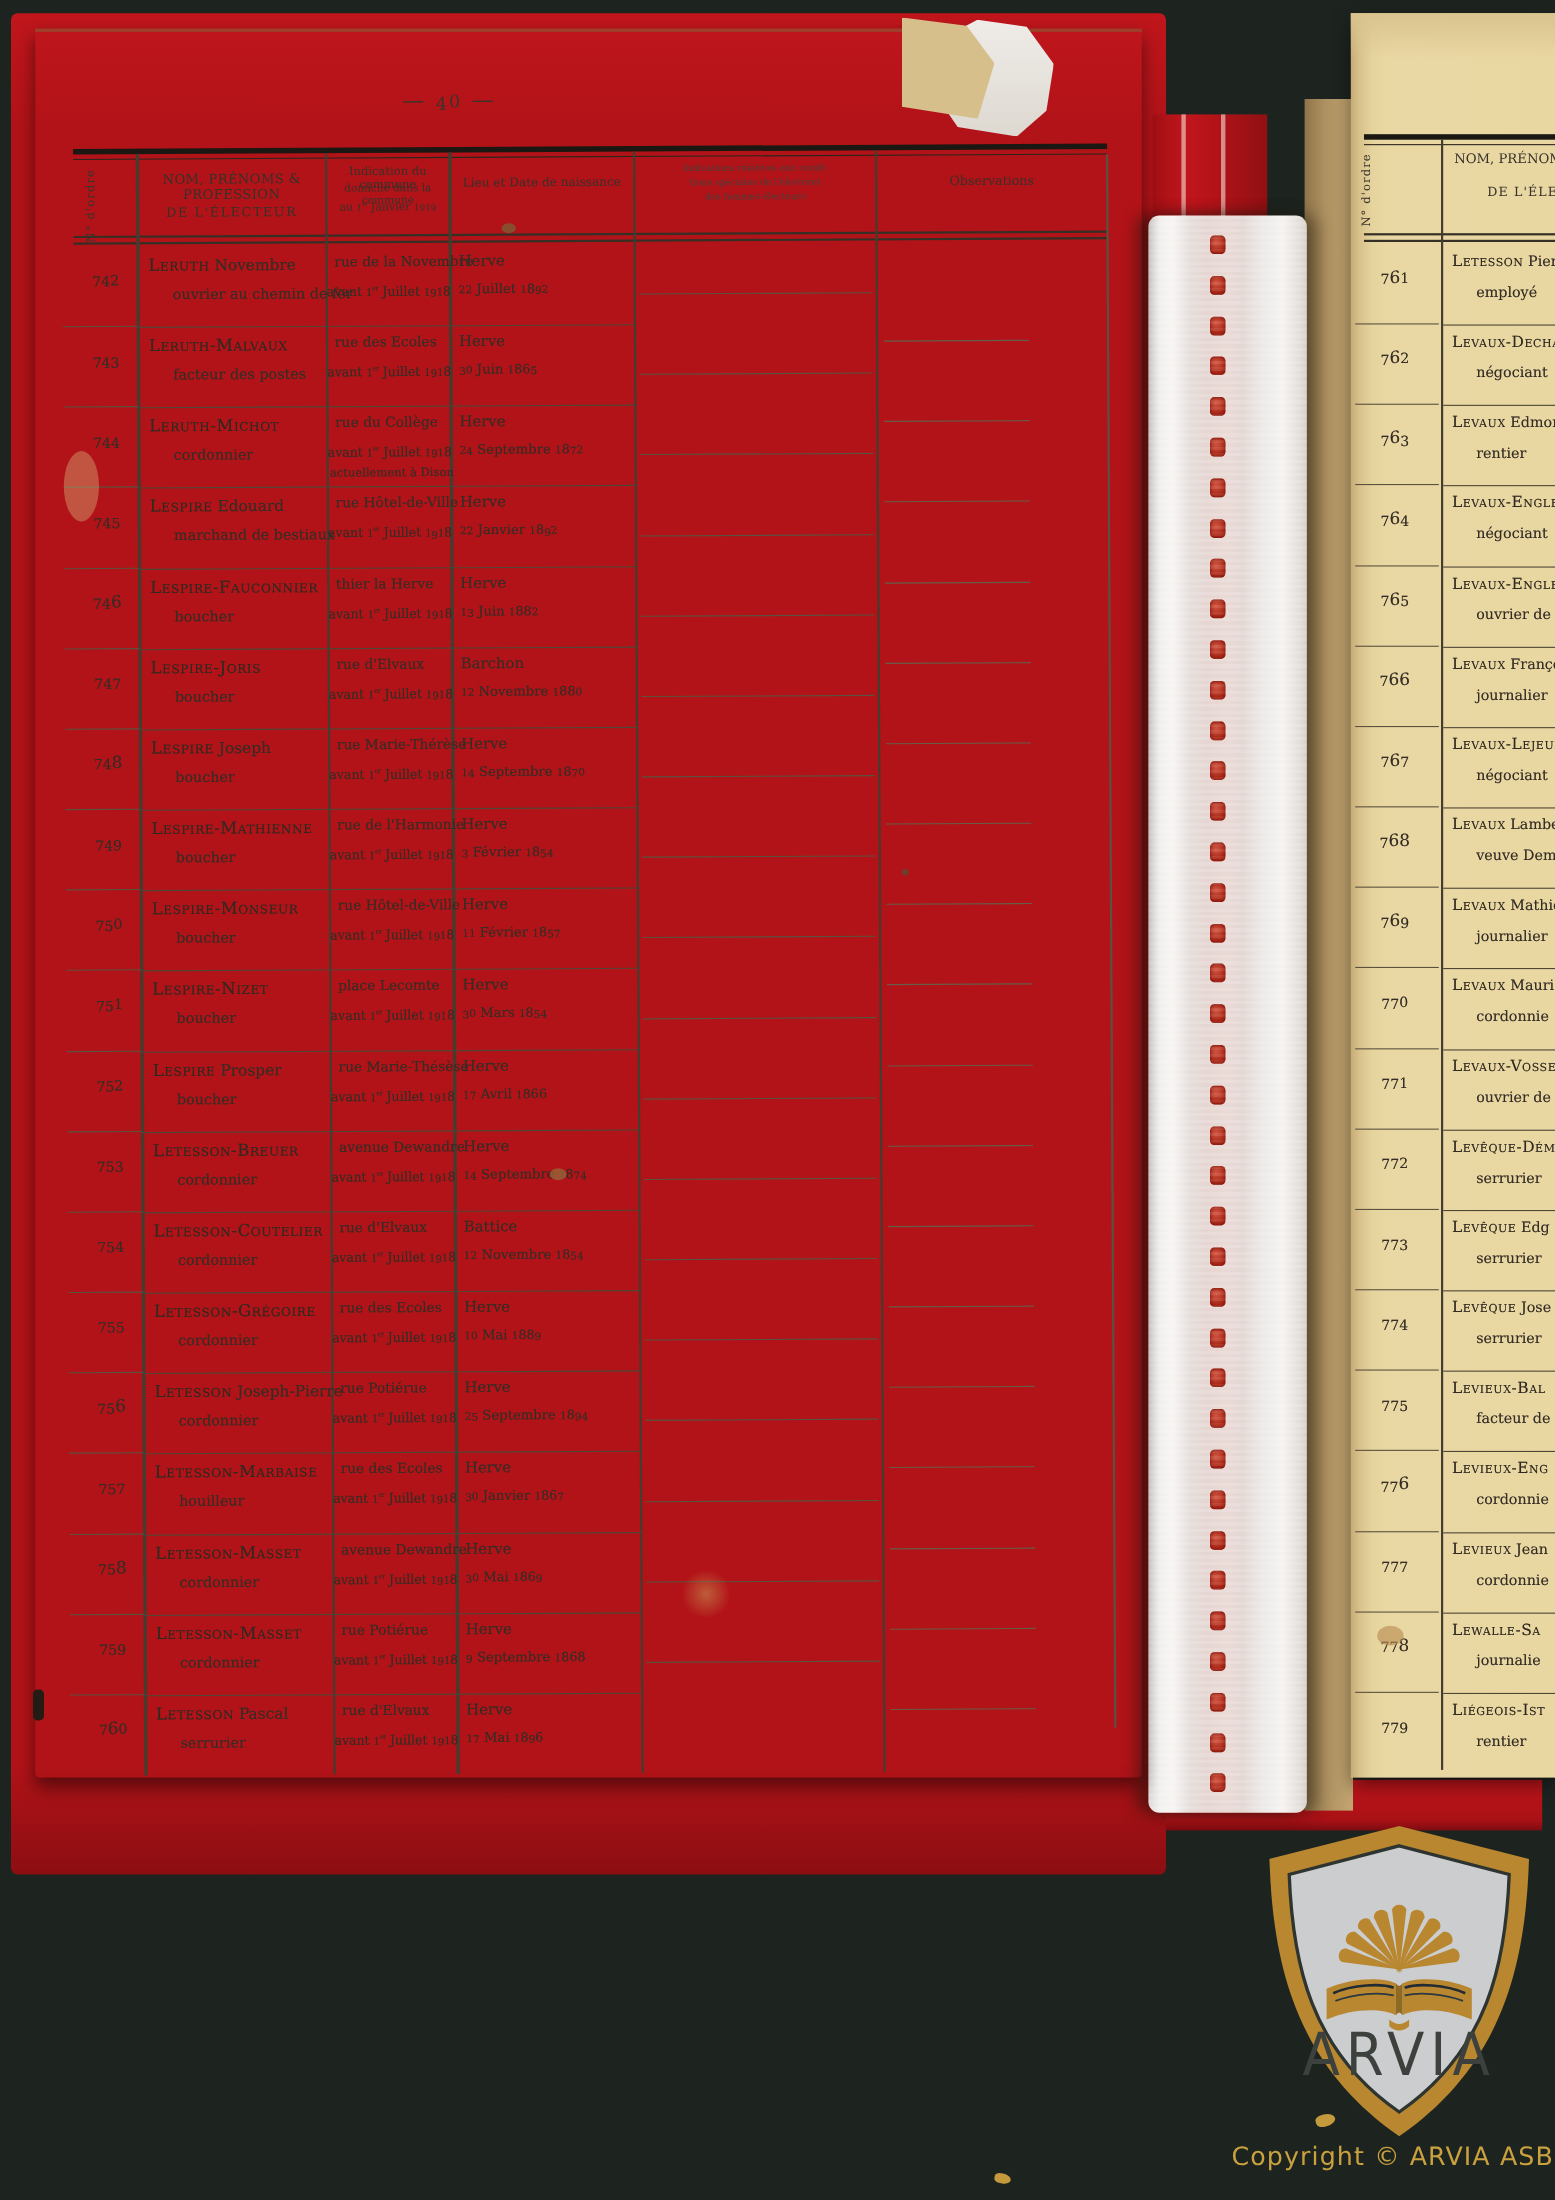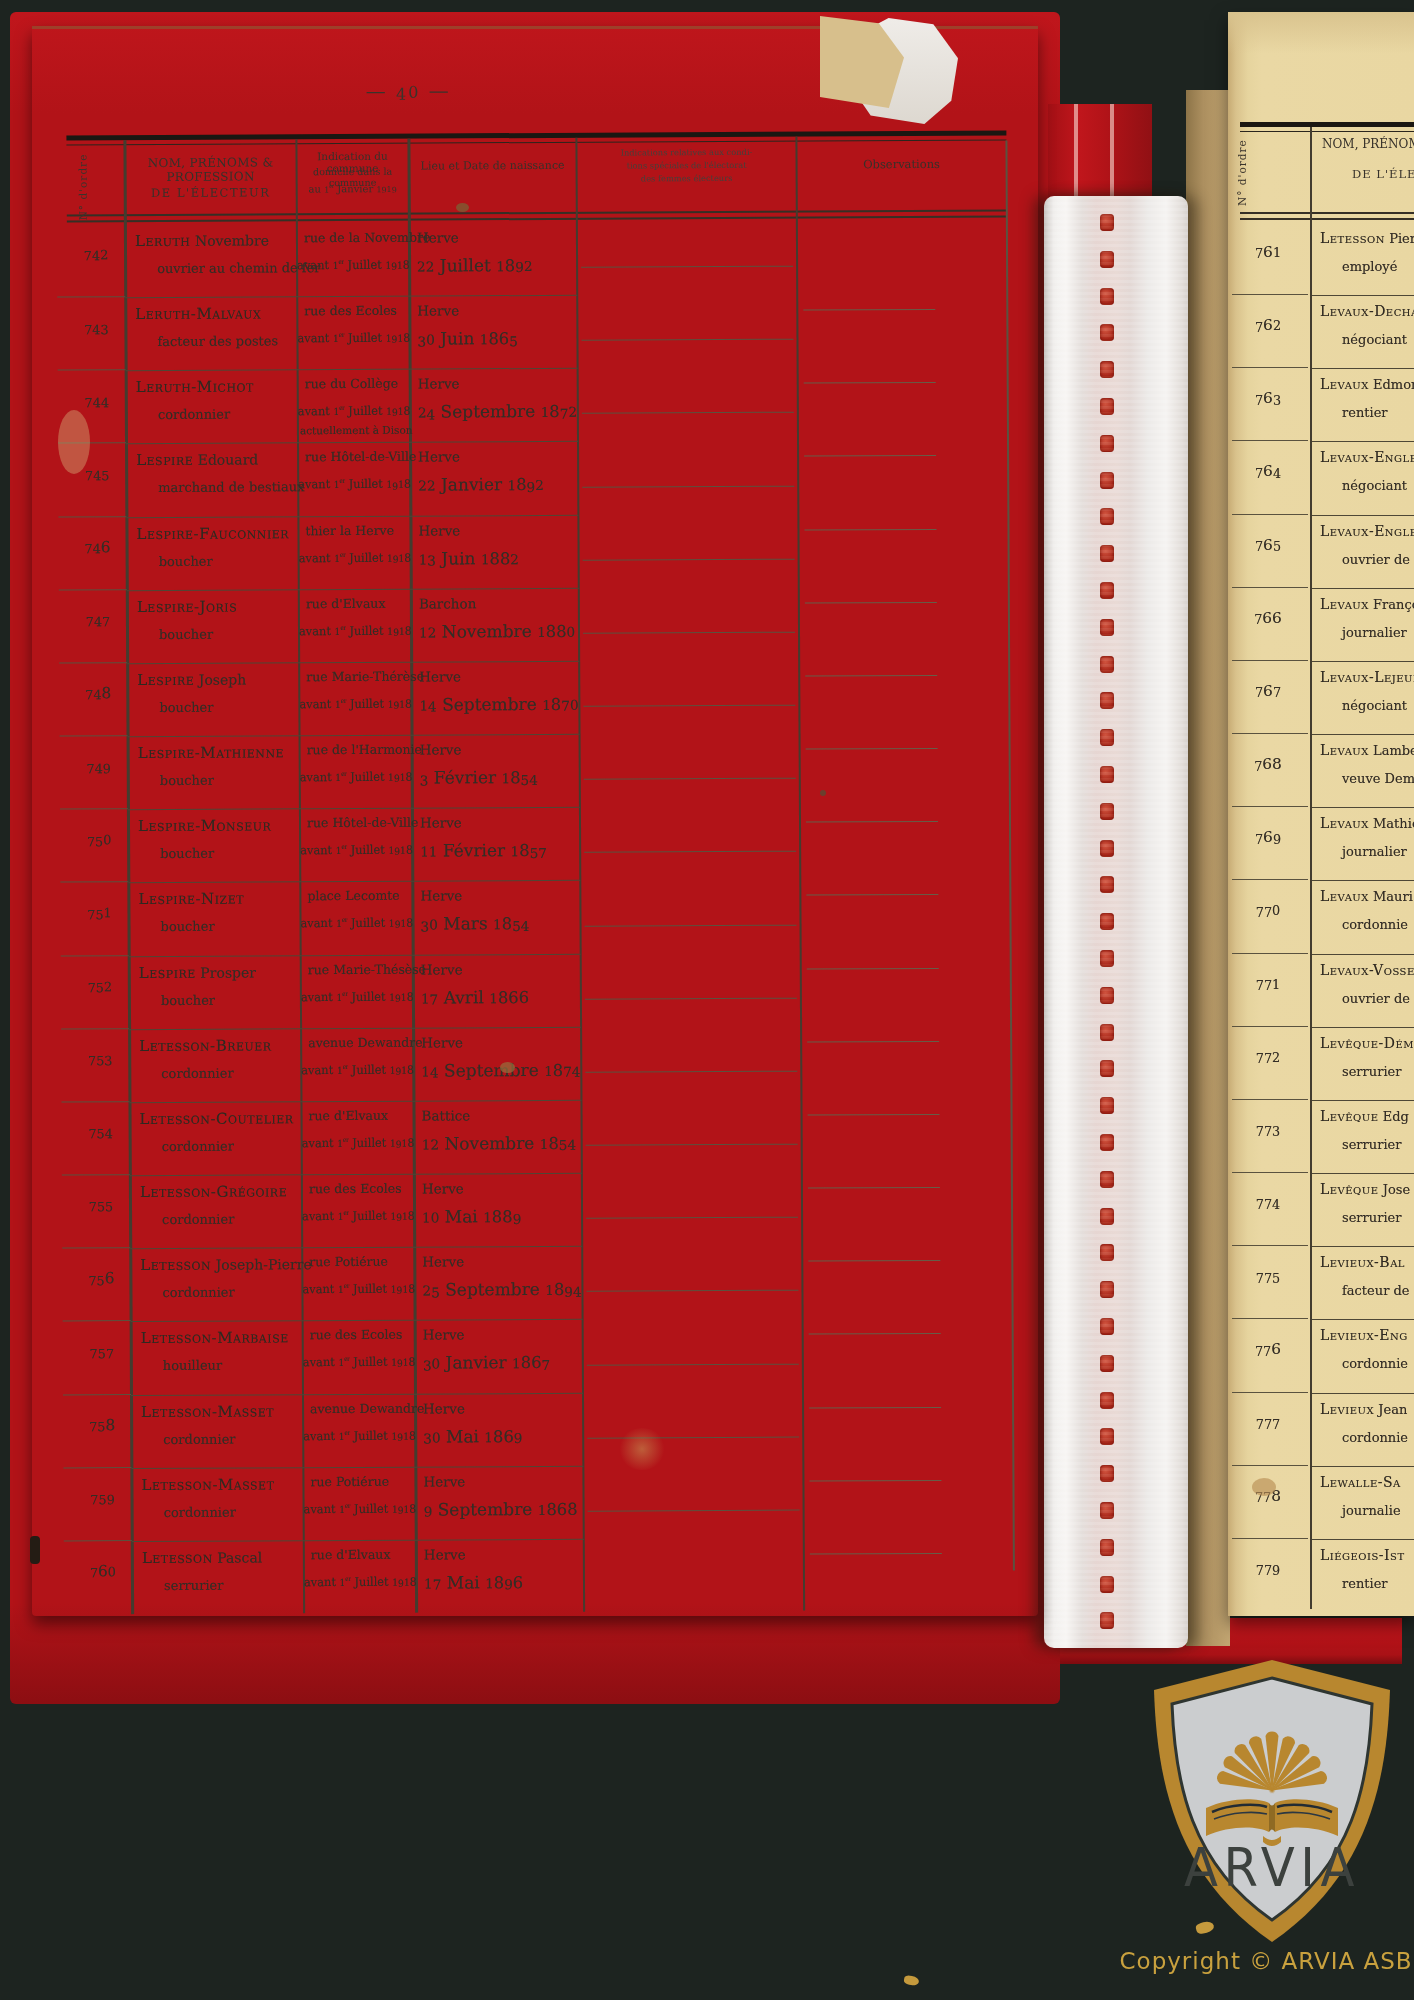--- a/index.html
+++ b/index.html
@@ -53,21 +53,21 @@
   .row{position:absolute;left:0;width:1006px;height:74px;}
   .c{position:absolute;white-space:nowrap;text-shadow:0 0 .5px rgba(60,48,34,.5);}
   .num{left:38px;width:58px;top:20px;text-align:center;font-size:16px;}
   .nm{left:106px;top:8px;font-size:14px;}
   .sc{font-variant:small-caps;font-size:15px;letter-spacing:.5px;color:#2e2921;}
   .prof{left:128px;top:37px;font-size:13px;}
   .street{left:275px;top:7px;font-size:12.5px;}
   .avant{left:268px;top:34px;font-size:12px;transform:scaleX(.95);transform-origin:0 0;}
   .extra{left:270px;top:55px;width:112px;text-align:center;font-size:10.5px;}
   .place{left:388px;top:7px;font-size:13.5px;}
-  .bdate{left:388px;top:33px;font-size:17px;}
+  .bdate{left:388px;top:33px;font-size:12px;}
   
   .h-name1{left:96px;width:172px;top:128px;font-size:12px;letter-spacing:.3px;}
   .h-name2{left:96px;width:172px;top:158px;font-size:11.5px;letter-spacing:1.5px;}
   .h-dom1{left:268px;width:112px;top:123px;font-size:10.5px;}
   .h-dom2{left:268px;width:112px;top:139px;font-size:9.6px;}
   .h-dom3{left:268px;width:112px;top:155px;font-size:10px;}
   .h-lieu{left:380px;width:168px;top:133px;font-size:11px;}
   .h-fem{left:548px;width:220px;font-size:8.3px;color:#45403b;}
   .h-obs{left:768px;width:210px;top:133px;font-size:11.5px;}
   

